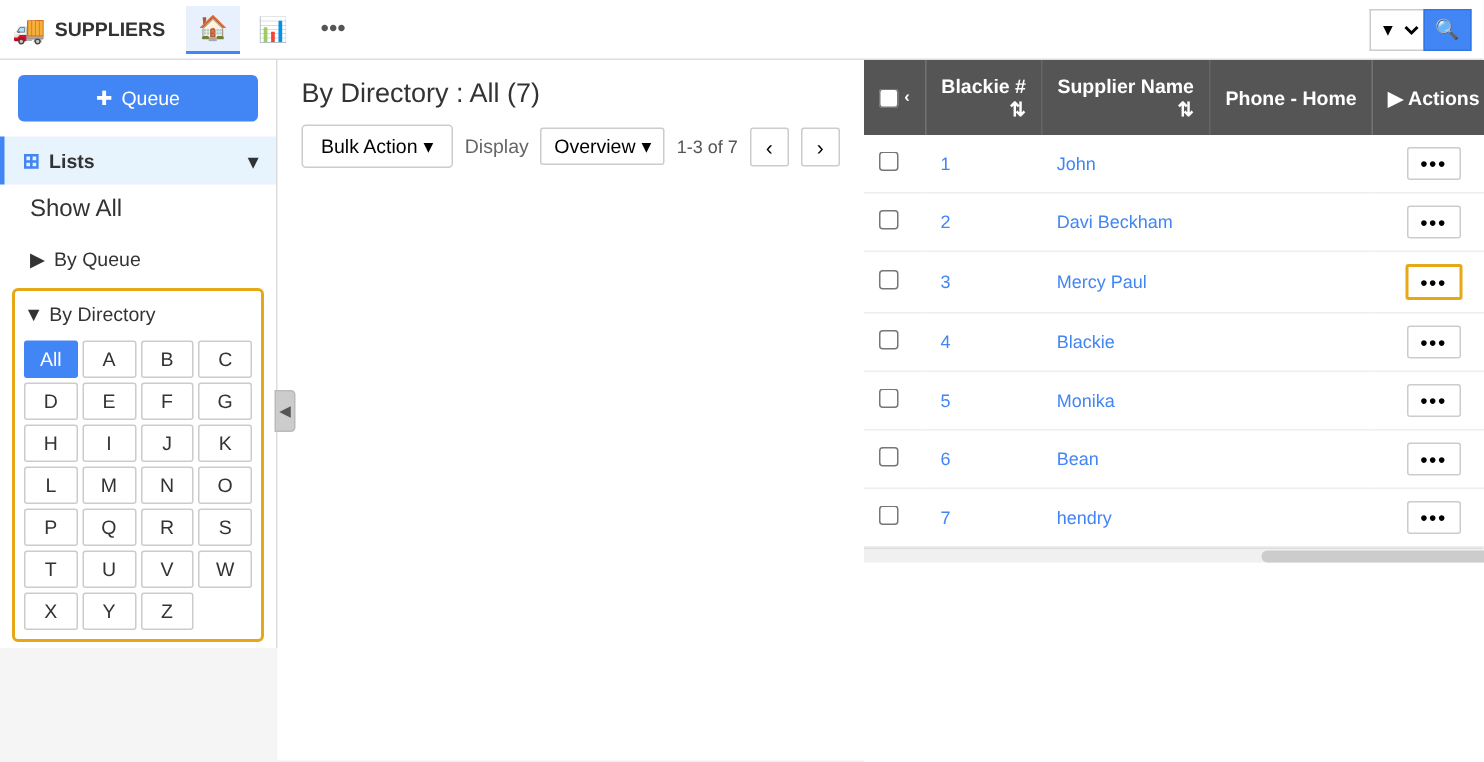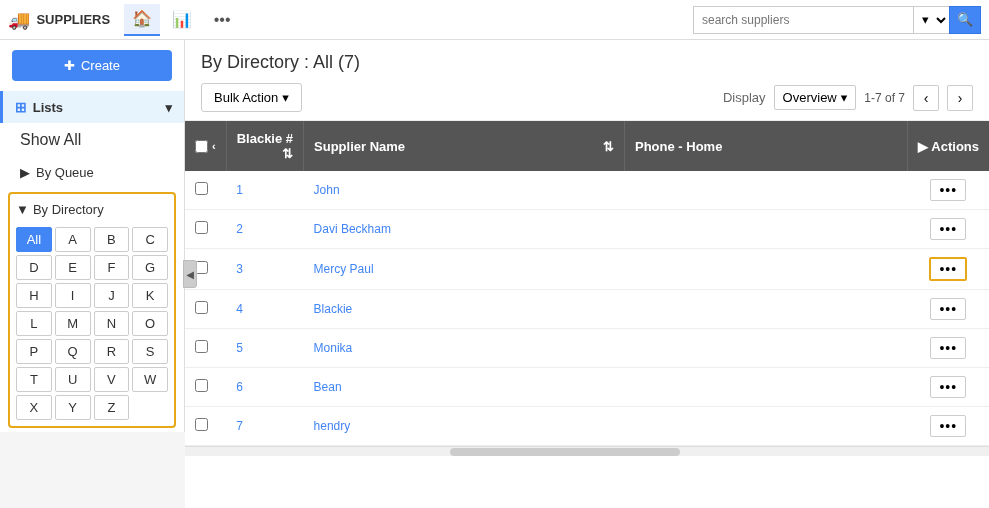--- a/index.html
+++ b/index.html
@@ -171,21 +171,21 @@
     .dir-btn.active {
       background: #4285f4;
       color: #fff;
       border-color: #4285f4;
     }
 
     
     .content {
       flex: 1;
       display: flex;
-      flex-direction: column;
+      flex-direction: row;
       overflow: hidden;
       background: #fff;
     }
     .content-header {
       padding: 12px 16px 8px;
       border-bottom: 1px solid #eee;
     }
     .content-title {
       font-size: 18px;
       color: #333;
@@ -363,35 +363,34 @@
 
 <div class="top-nav">
   <div class="brand">
     <span class="brand-icon">🚚</span>
     <span>SUPPLIERS</span>
   </div>
   <button class="nav-icon-btn active" title="Home">🏠</button>
   <button class="nav-icon-btn" title="Chart">📊</button>
   <button class="nav-icon-btn" title="More">•••</button>
   <div class="search-container">
-    <input class="search-input" type="text" placeholder="search suppliers" style="">
     <select class="search-dropdown">
       <option>▾</option>
     </select>
     <button class="search-btn">🔍</button>
   </div>
 </div>
 
 <div class="main-layout">
 
   <div class="sidebar-wrapper">
     <div class="sidebar">
       <button class="create-btn">
         <span>✚</span>
-        <span>Create</span>
+        <span>Queue</span>
       </button>
 
       <div class="lists-toggle">
         <span class="lists-icon">⊞</span>
         <span>Lists</span>
         <span style="margin-left:auto;">▾</span>
       </div>
 
       <div class="show-all">Show All</div>
 
@@ -446,21 +445,21 @@
         <button class="bulk-action-btn">
           <span>Bulk Action</span>
           <span>▾</span>
         </button>
         <div class="toolbar-right">
           <span class="display-label">Display</span>
           <div class="display-dropdown">
             <span>Overview</span>
             <span>▾</span>
           </div>
-          <span class="pagination-info">1-7 of 7</span>
+          <span class="pagination-info">1-3 of 7</span>
           <button class="pagination-btn">‹</button>
           <button class="pagination-btn">›</button>
         </div>
       </div>
     </div>
 
     <div class="table-container">
       <table>
         <thead>
           <tr>

